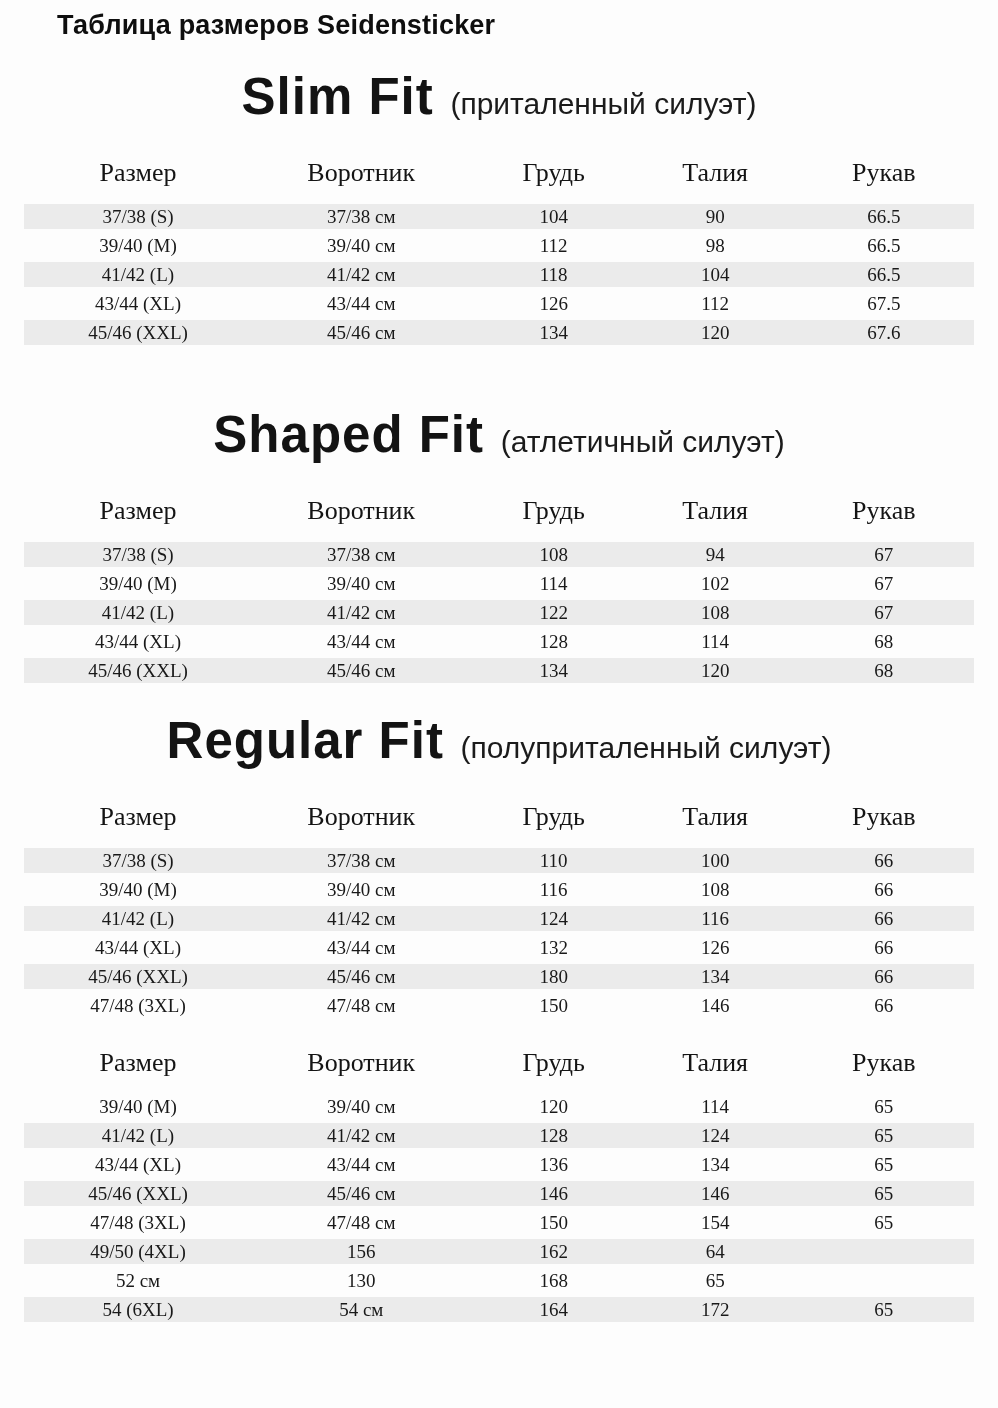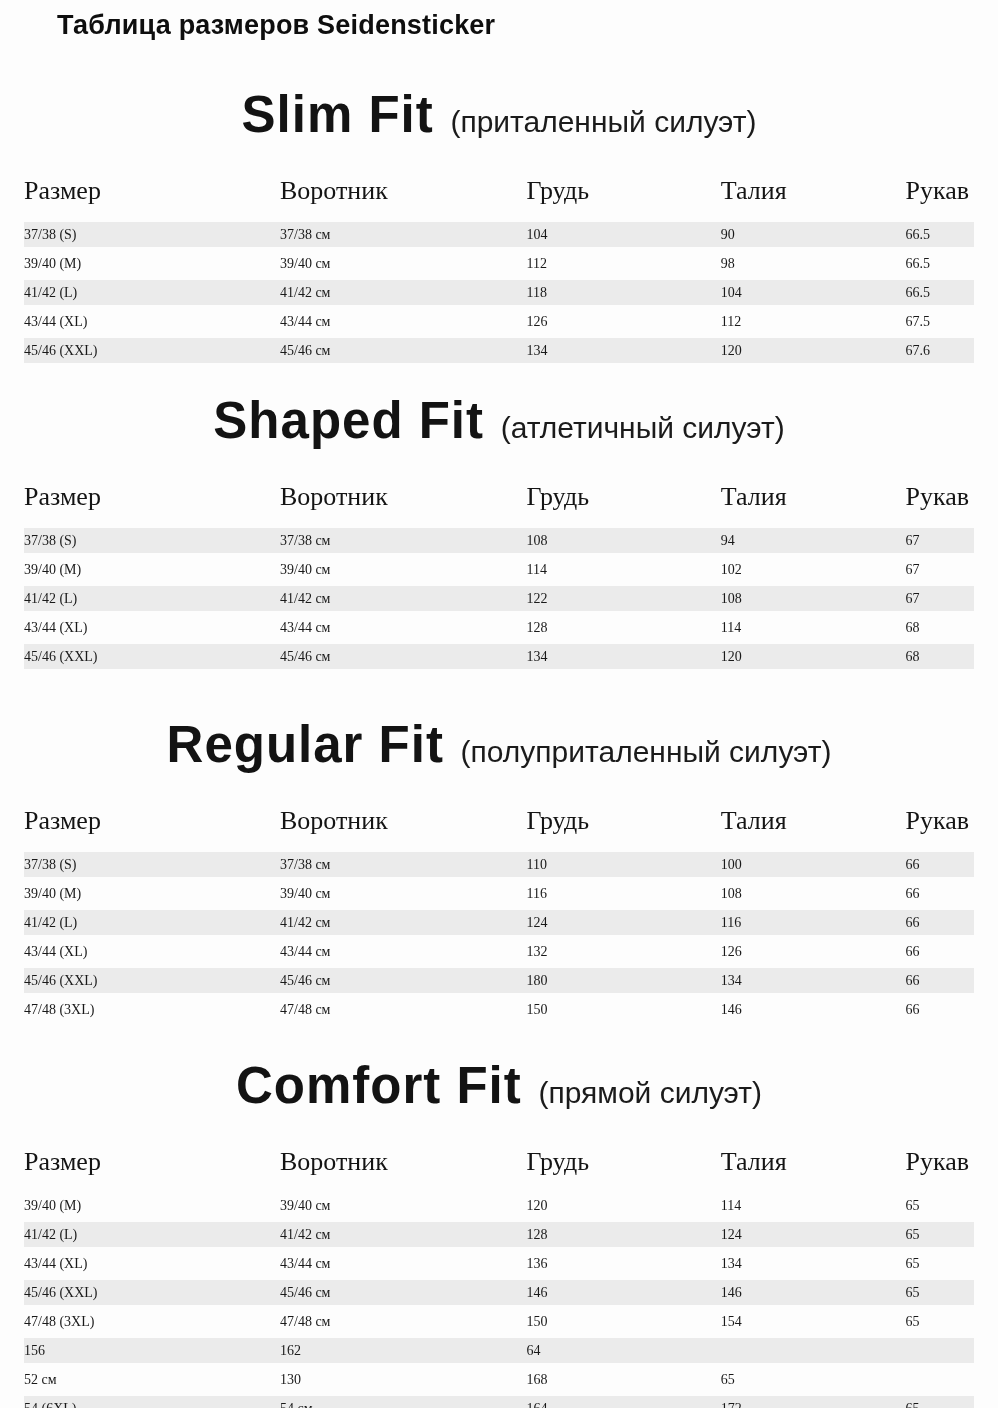--- a/index.html
+++ b/index.html
@@ -16,22 +16,22 @@
 
   h1.page-title {
     font-family: "Liberation Sans", "DejaVu Sans", sans-serif;
     font-size: 27px;
     font-weight: bold;
     color: #0e0e0e;
     padding: 10px 0 0 57px;
     letter-spacing: 0.2px;
   }
 
-  section.fit-section { margin-top: 38px; }
-  section.fit-section:nth-of-type(2) { margin-top: 20px; }
+  section.fit-section { margin-top: 20px; }
+  section.fit-section:nth-of-type(2) { margin-top: 52px; }
   section.fit-section:nth-of-type(3) { }
   section.fit-section:nth-of-type(4) { margin-top: 26px; }
 
   h2.sec-title {
     text-align: center;
     font-family: "Liberation Sans", "DejaVu Sans", sans-serif;
     font-weight: normal;
     line-height: 72px;
     white-space: nowrap;
   }
@@ -48,34 +48,34 @@
     margin-left: 10px;
   }
 
   .tbl {
     width: 950px;
     margin: 0 auto;
   }
   .grid-row {
     display: grid;
     grid-template-columns: 24% 23% 17.5% 16.5% 19%;
-    gap: 28px;
+    text-align: center;
   }
   .hdr {
     margin-top: 14px;
     font-size: 26px;
     line-height: 34px;
     font-weight: 500;
     color: #141414;
   }
   .rows { margin-top: 12px; }
   .row {
     height: 29px;
     line-height: 29px;
-    font-size: 14px;
+    font-size: 19px;
     color: #191919;
   }
   .row.shaded {
     background: #ebebeb;
     box-shadow: inset 0 2px 0 #fdfdfd, inset 0 -2px 0 #fdfdfd;
   }
   .row span, .hdr span { display: block; }
 </style>
 </head>
 <body>
@@ -244,24 +244,20 @@
             <span>47/48 см</span>
             <span>150</span>
             <span>146</span>
             <span>66</span>
           </div>
         </div>
     </div>
   </section>
 
   <section class="fit-section">
-    <h2 class="sec-title">
-      <span class="fit">Comfort Fit</span>
-      <span class="sub">(прямой силуэт)</span>
-    </h2>
     <div class="tbl">
       <div class="grid-row hdr">
         <span>Размер</span>
         <span>Воротник</span>
         <span>Грудь</span>
         <span>Талия</span>
         <span>Рукав</span>
       </div>
       <div class="rows">
           <div class="grid-row row">
@@ -293,20 +289,21 @@
             <span>65</span>
           </div>
           <div class="grid-row row">
             <span>47/48 (3XL)</span>
             <span>47/48 см</span>
             <span>150</span>
             <span>154</span>
             <span>65</span>
           </div>
           <div class="grid-row row shaded">
+            <span>49/50 (4XL)</span>
             <span>156</span>
             <span>162</span>
             <span>64</span>
           </div>
           <div class="grid-row row">
             <span>52 см</span>
             <span>130</span>
             <span>168</span>
             <span>65</span>
           </div>

